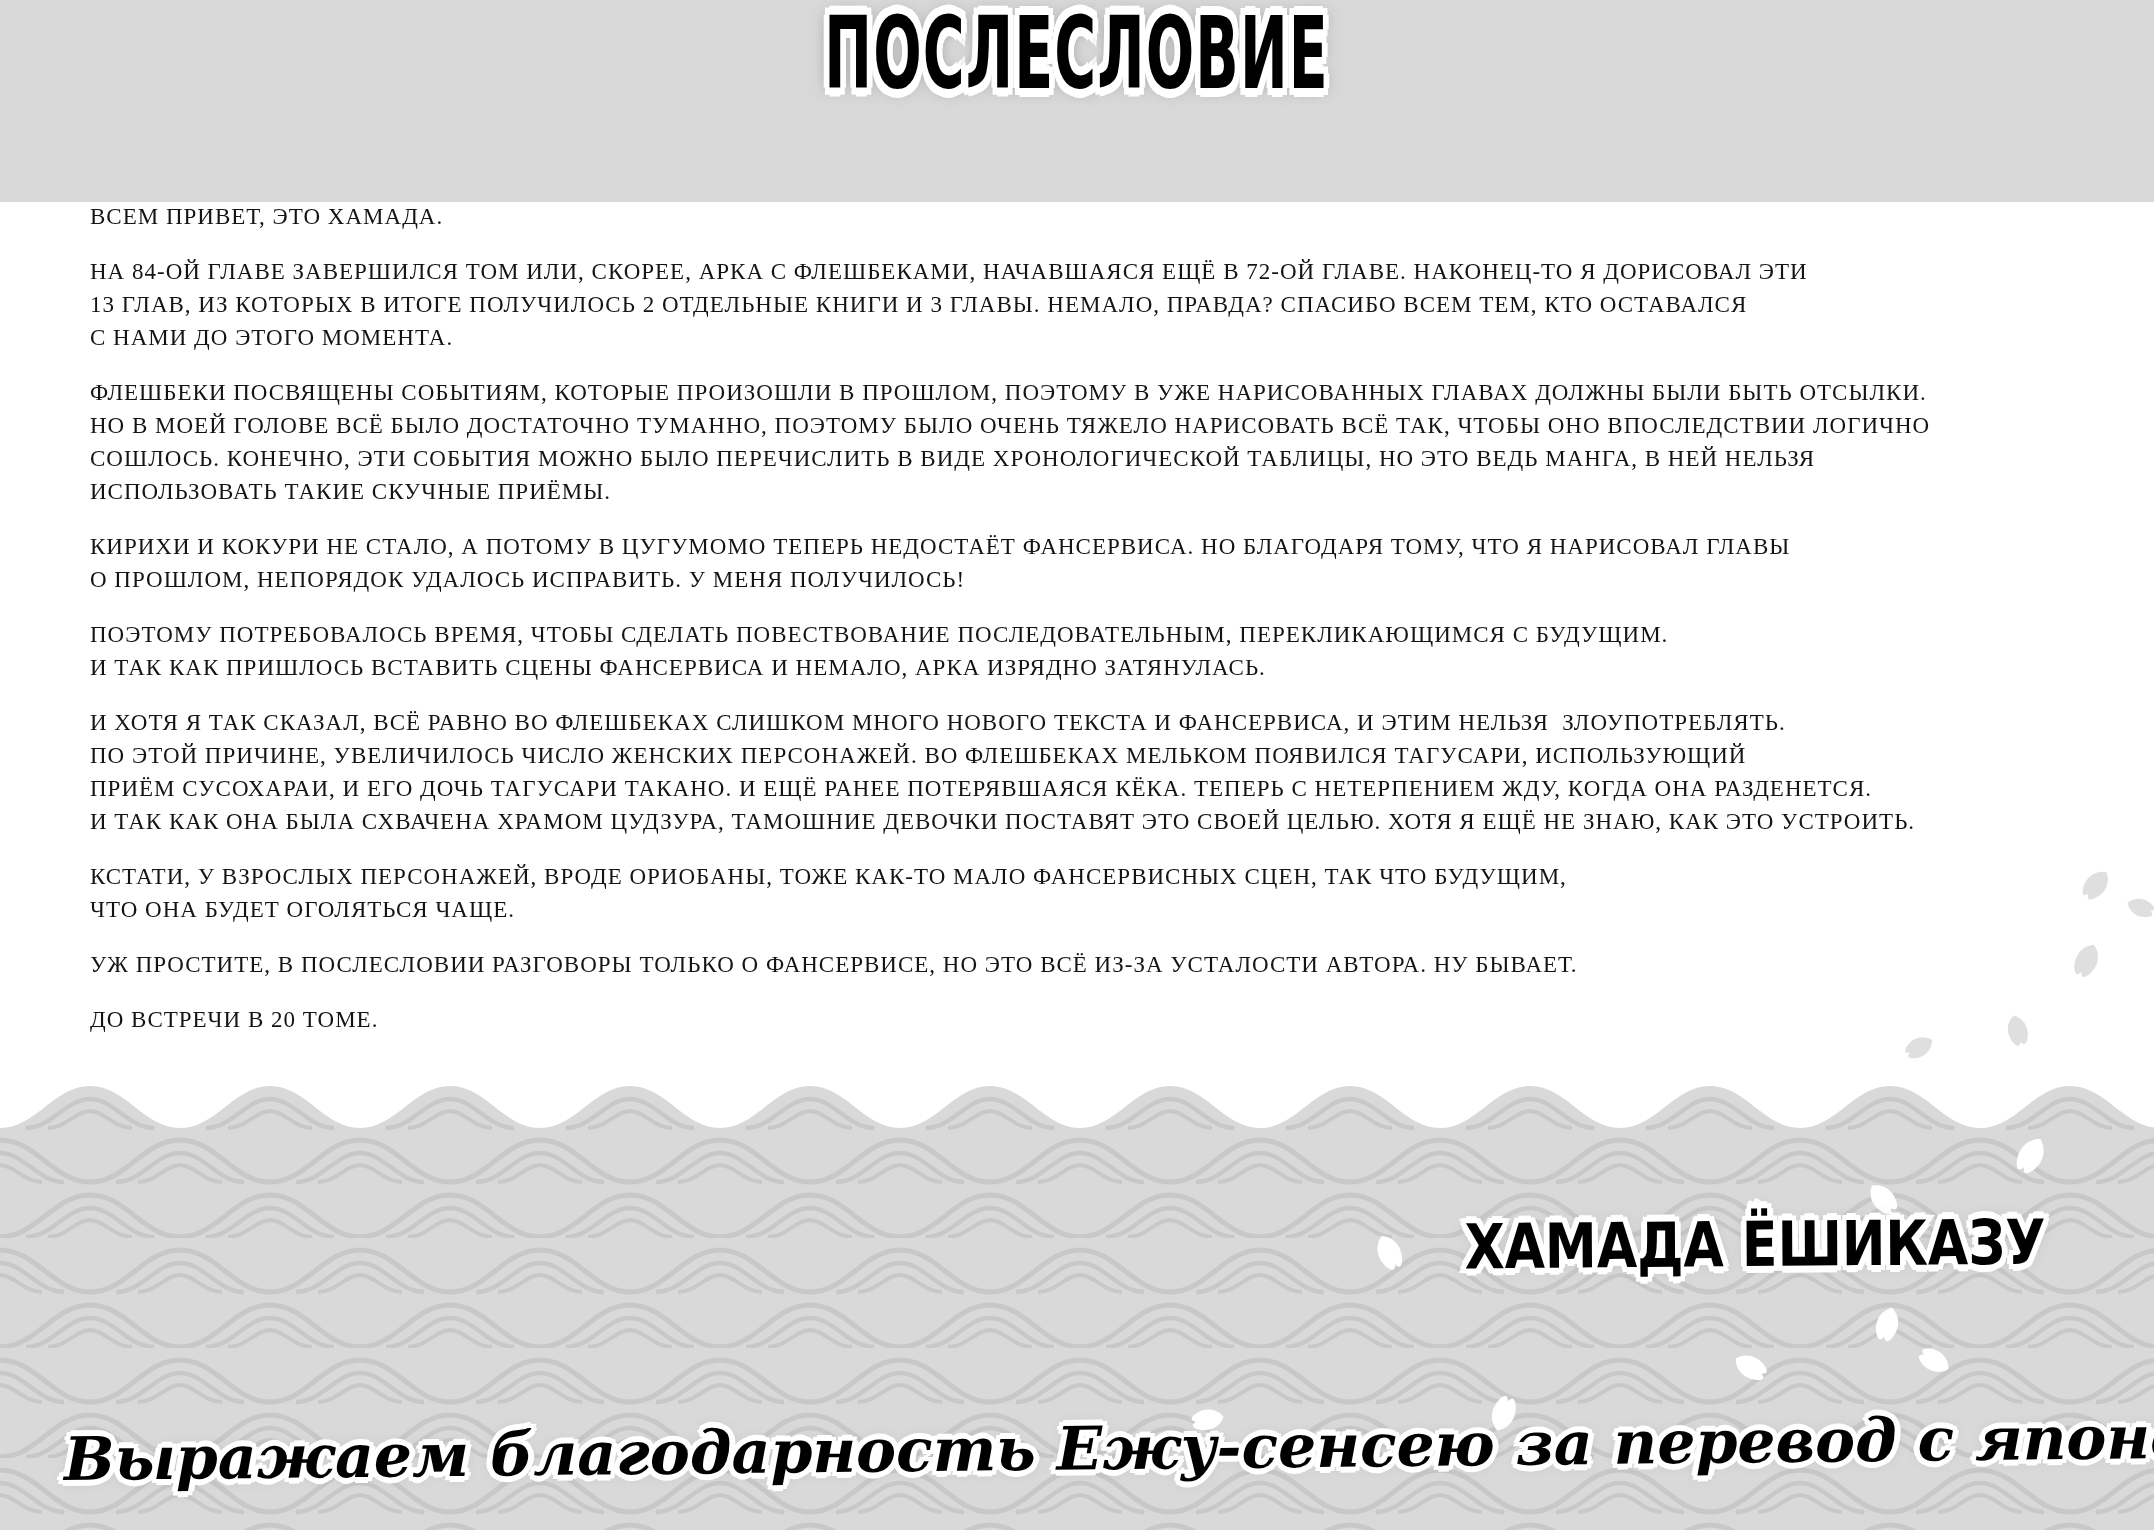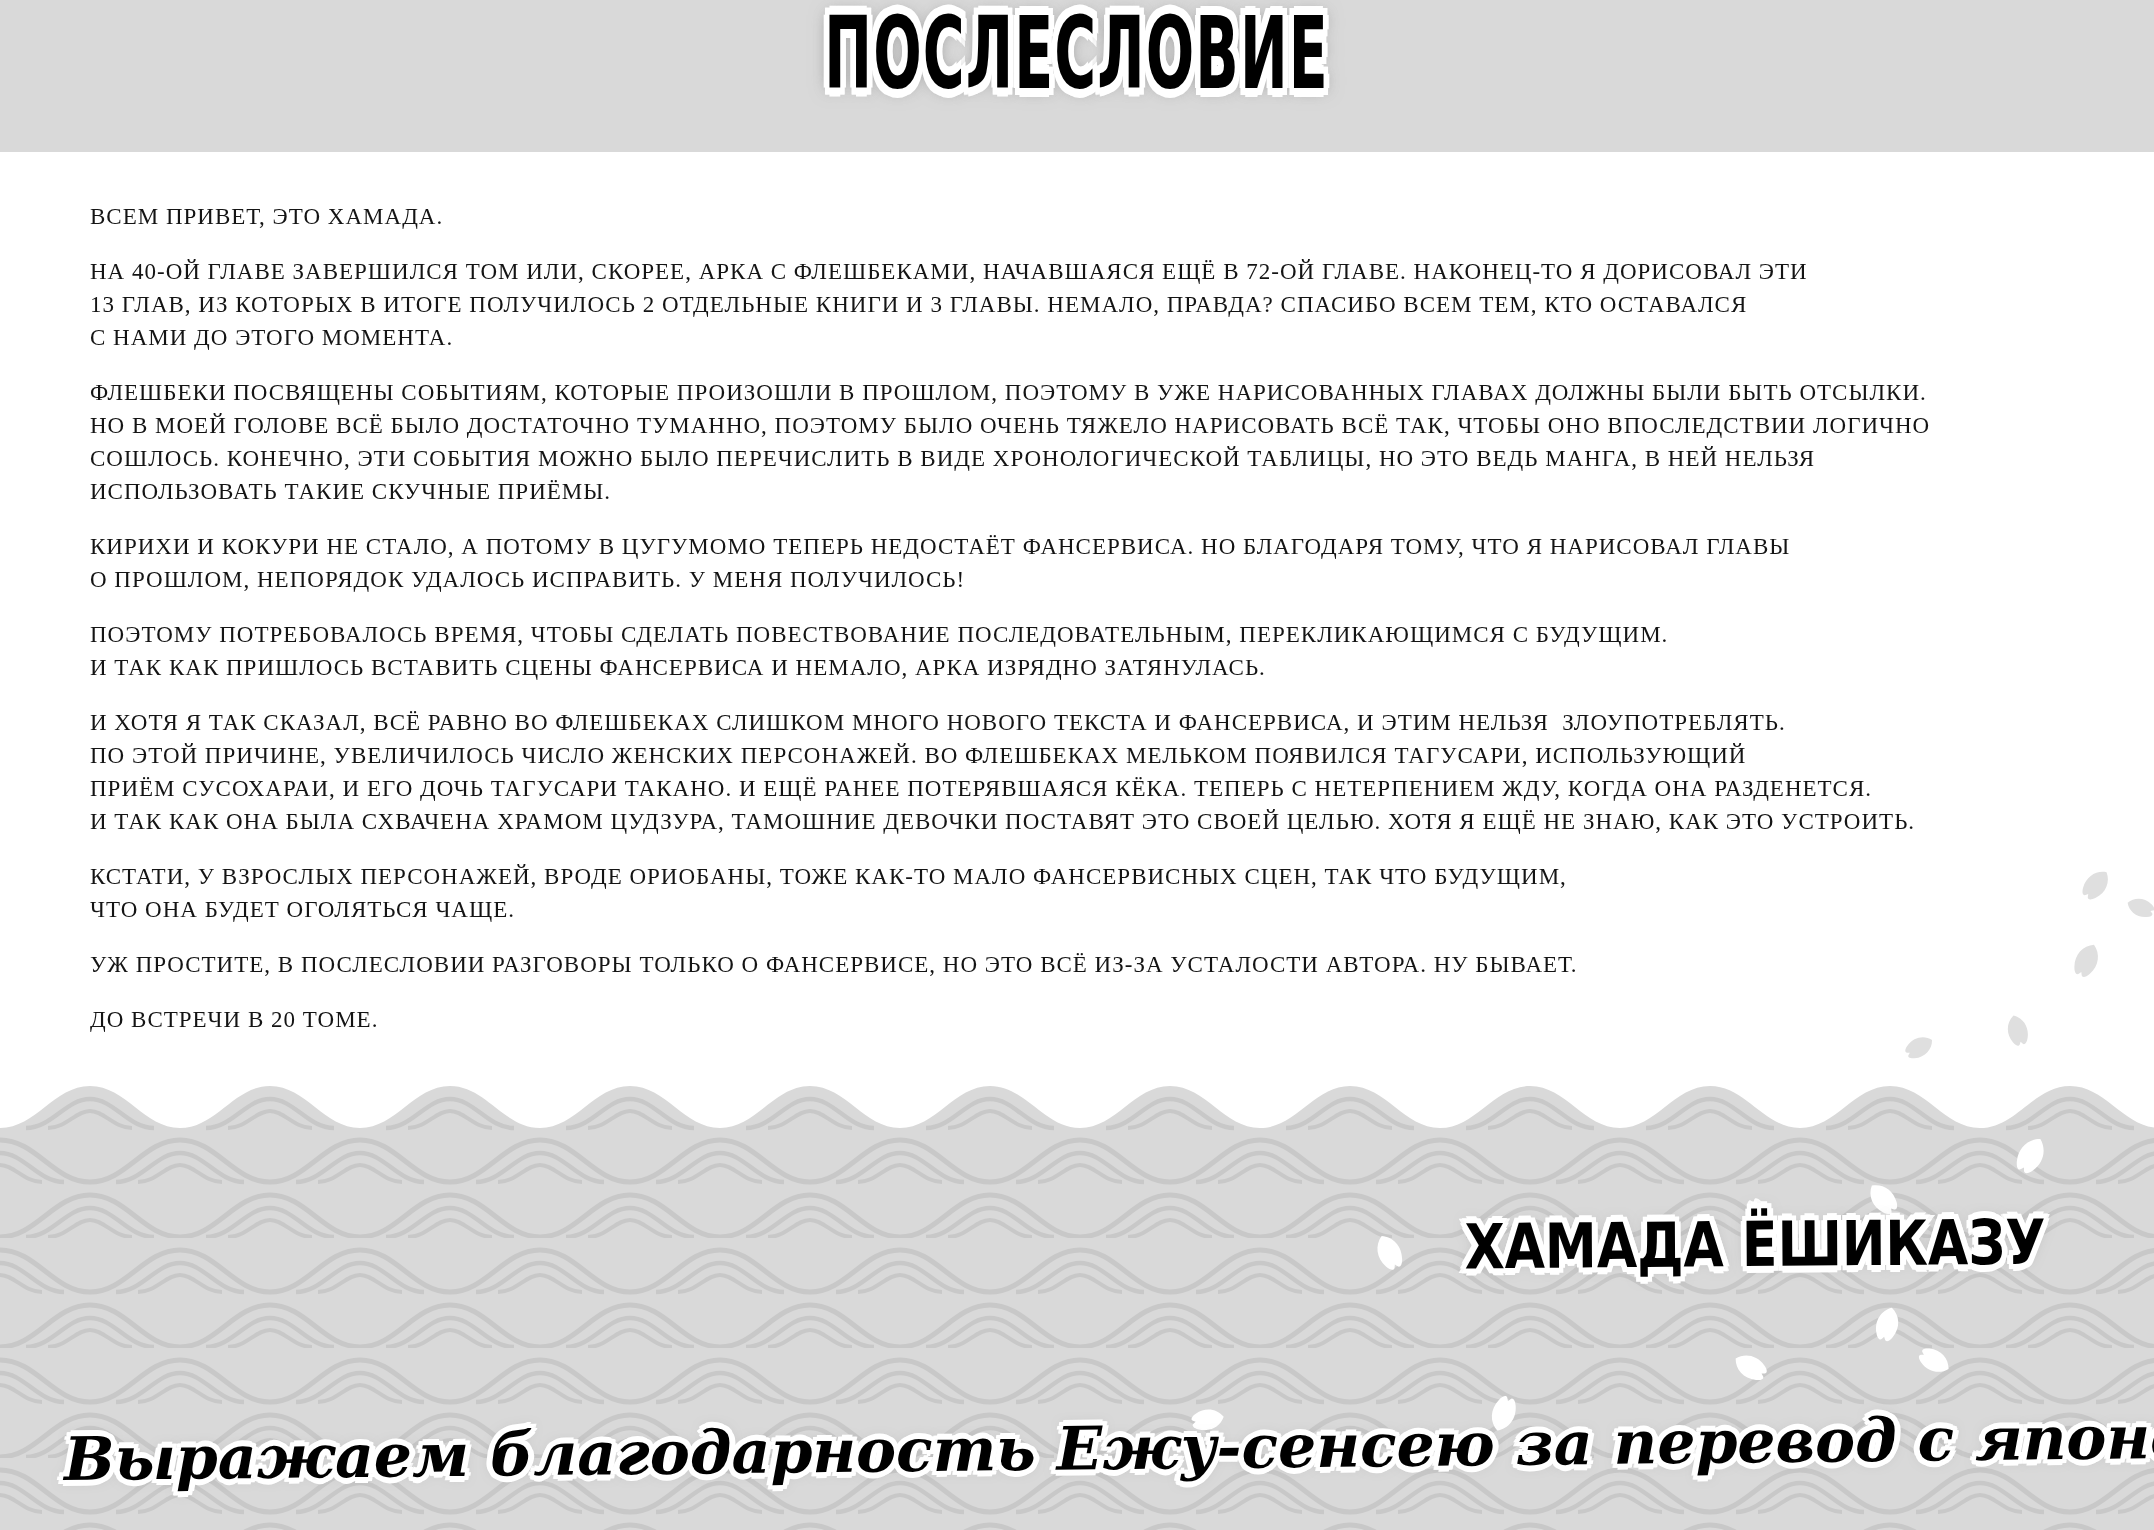--- a/index.html
+++ b/index.html
@@ -1,21 +1,21 @@
 <!DOCTYPE html>
 <html><head>
 <meta charset="utf-8">
 <style>
   html,body{margin:0;padding:0;}
   body{width:2154px;height:1530px;background:#ffffff;position:relative;overflow:hidden;
        font-family:"Liberation Sans",sans-serif;}
   .page{position:absolute;inset:0;width:2154px;height:1530px;overflow:hidden;background:#fff;}
 
   
-  .top-band{position:absolute;left:0;top:0;width:2154px;height:152px;background:#d9d9d9;
+  .top-band{position:absolute;left:0;top:0;width:2154px;height:202px;background:#d9d9d9;
             display:flex;justify-content:center;align-items:flex-start;}
   .page-title{margin:4px 0 0 0;font-family:"DejaVu Sans",sans-serif;font-weight:bold;
       font-size:100px;line-height:100px;letter-spacing:2px;color:#000;
       transform:scaleX(0.57);transform-origin:50% 50%;white-space:pre;
       -webkit-text-stroke:14px #ffffff;paint-order:stroke fill;
       text-shadow:
         10px 0 0 #fff,-10px 0 0 #fff,0 9px 0 #fff,0 -9px 0 #fff,
         8px 7px 0 #fff,-8px 7px 0 #fff,8px -7px 0 #fff,-8px -7px 0 #fff,
         0 0 18px rgba(125,125,125,.75),0 0 26px rgba(140,140,140,.55);}
 
@@ -122,21 +122,21 @@
       <use href="#petal" transform="translate(1887,1326) rotate(15) scale(1.05)" fill="#ffffff"></use>
       <use href="#petal" transform="translate(1933,1360) rotate(120)" fill="#ffffff"></use>
       <use href="#petal" transform="translate(1752,1368) rotate(-60) scale(1.05)" fill="#ffffff"></use>
       <use href="#petal" transform="translate(1504,1412) rotate(200) scale(1.1)" fill="#ffffff"></use>
       <use href="#petal" transform="translate(1206,1420) rotate(80) scale(1.0)" fill="#ffffff"></use>
     </g>
   </svg>
 
   <div class="body-text">
     <p class="para">ВСЕМ ПРИВЕТ, ЭТО ХАМАДА.</p>
-    <p class="para">НА 40-ОЙ ГЛАВЕ ЗАВЕРШИЛСЯ ТОМ ИЛИ, СКОРЕЕ, АРКА С ФЛЕШБЕКАМИ, НАЧАВШАЯСЯ ЕЩЁ В 72-ОЙ ГЛАВЕ. НАКОНЕЦ-ТО Я ДОРИСОВАЛ ЭТИ
+    <p class="para">НА 84-ОЙ ГЛАВЕ ЗАВЕРШИЛСЯ ТОМ ИЛИ, СКОРЕЕ, АРКА С ФЛЕШБЕКАМИ, НАЧАВШАЯСЯ ЕЩЁ В 72-ОЙ ГЛАВЕ. НАКОНЕЦ-ТО Я ДОРИСОВАЛ ЭТИ
 13 ГЛАВ, ИЗ КОТОРЫХ В ИТОГЕ ПОЛУЧИЛОСЬ 2 ОТДЕЛЬНЫЕ КНИГИ И 3 ГЛАВЫ. НЕМАЛО, ПРАВДА? СПАСИБО ВСЕМ ТЕМ, КТО ОСТАВАЛСЯ
 С НАМИ ДО ЭТОГО МОМЕНТА.</p>
     <p class="para">ФЛЕШБЕКИ ПОСВЯЩЕНЫ СОБЫТИЯМ, КОТОРЫЕ ПРОИЗОШЛИ В ПРОШЛОМ, ПОЭТОМУ В УЖЕ НАРИСОВАННЫХ ГЛАВАХ ДОЛЖНЫ БЫЛИ БЫТЬ ОТСЫЛКИ.
 НО В МОЕЙ ГОЛОВЕ ВСЁ БЫЛО ДОСТАТОЧНО ТУМАННО, ПОЭТОМУ БЫЛО ОЧЕНЬ ТЯЖЕЛО НАРИСОВАТЬ ВСЁ ТАК, ЧТОБЫ ОНО ВПОСЛЕДСТВИИ ЛОГИЧНО
 СОШЛОСЬ. КОНЕЧНО, ЭТИ СОБЫТИЯ МОЖНО БЫЛО ПЕРЕЧИСЛИТЬ В ВИДЕ ХРОНОЛОГИЧЕСКОЙ ТАБЛИЦЫ, НО ЭТО ВЕДЬ МАНГА, В НЕЙ НЕЛЬЗЯ
 ИСПОЛЬЗОВАТЬ ТАКИЕ СКУЧНЫЕ ПРИЁМЫ.</p>
     <p class="para">КИРИХИ И КОКУРИ НЕ СТАЛО, А ПОТОМУ В ЦУГУМОМО ТЕПЕРЬ НЕДОСТАЁТ ФАНСЕРВИСА. НО БЛАГОДАРЯ ТОМУ, ЧТО Я НАРИСОВАЛ ГЛАВЫ
 О ПРОШЛОМ, НЕПОРЯДОК УДАЛОСЬ ИСПРАВИТЬ. У МЕНЯ ПОЛУЧИЛОСЬ!</p>
     <p class="para">ПОЭТОМУ ПОТРЕБОВАЛОСЬ ВРЕМЯ, ЧТОБЫ СДЕЛАТЬ ПОВЕСТВОВАНИЕ ПОСЛЕДОВАТЕЛЬНЫМ, ПЕРЕКЛИКАЮЩИМСЯ С БУДУЩИМ.
 И ТАК КАК ПРИШЛОСЬ ВСТАВИТЬ СЦЕНЫ ФАНСЕРВИСА И НЕМАЛО, АРКА ИЗРЯДНО ЗАТЯНУЛАСЬ.</p>

